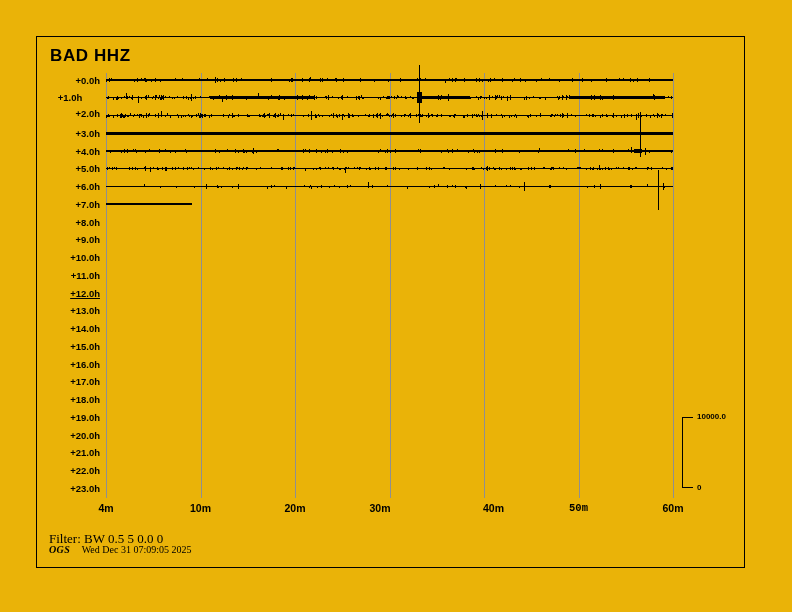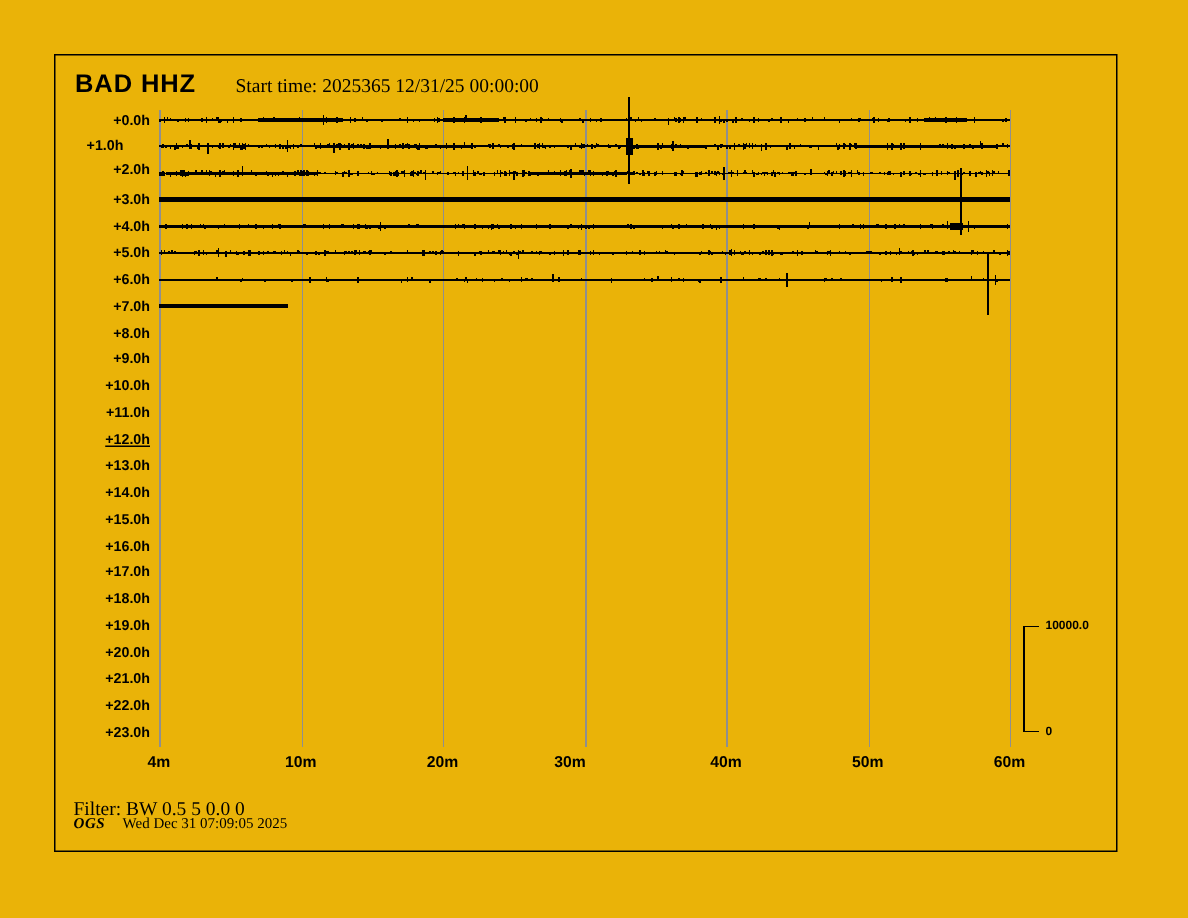--- a/index.html
+++ b/index.html
@@ -106,21 +106,20 @@
       <line x1="419.5" y1="64.7" x2="419.5" y2="122.9" stroke="#000000" stroke-width="1.2"></line>
       <rect x="417.3" y="92" width="4.4" height="11" fill="#000000"></rect>
       <line x1="640.5" y1="112.1" x2="640.5" y2="156.9" stroke="#000000" stroke-width="1.2"></line>
       <rect x="633.5" y="148.8" width="8.5" height="4.4" fill="#000000"></rect>
       <line x1="658.5" y1="169.6" x2="658.5" y2="210.1" stroke="#000000" stroke-width="1.2"></line>
       <path d="M692.5 417.5 H682.5 V487.5 H692.5" stroke="#000000" fill="none" stroke-width="1"></path>
     </svg>
 
   <div class="station-title">BAD HHZ</div>
 
-  <div class="start-time">Start time: 2025365 12/31/25 00:00:00</div>
 
   <div class="scale-max">10000.0</div>
 
   <div class="scale-min">0</div>
 
   <div class="filter-line">Filter: BW 0.5 5 0.0 0</div>
 
   <div class="agency-line">
     <span class="agency">OGS</span>
     <span class="stamp">Wed Dec 31 07:09:05 2025</span>
@@ -146,16 +145,16 @@
     <div class="ylab" style="top: 394px;">+18.0h</div>
     <div class="ylab" style="top: 411.5px;">+19.0h</div>
     <div class="ylab" style="top: 429.5px; text-align: right;">+20.0h</div>
     <div class="ylab" style="top: 447px;">+21.0h</div>
     <div class="ylab" style="top: 465px;">+22.0h</div>
     <div class="ylab" style="top: 482.5px;">+23.0h</div>
     <div class="xlab" style="left: 86px;">4m</div>
     <div class="xlab" style="left: 180.5px;">10m</div>
     <div class="xlab" style="left: 275px;">20m</div>
     <div class="xlab" style="left: 360px;">30m</div>
-    <div class="xlab" style="left: 464px;">40m</div>
-    <div class="xlab" style="left: 558.5px;">50m</div>
+    <div class="xlab" style="left: 464px; text-align: right;">40m</div>
+    <div class="xlab" style="left: 558.5px; font-family: Liberation Mono, monospace;">50m</div>
     <div class="xlab" style="left: 653px;">60m</div>
   </div>
 
 </body></html>

